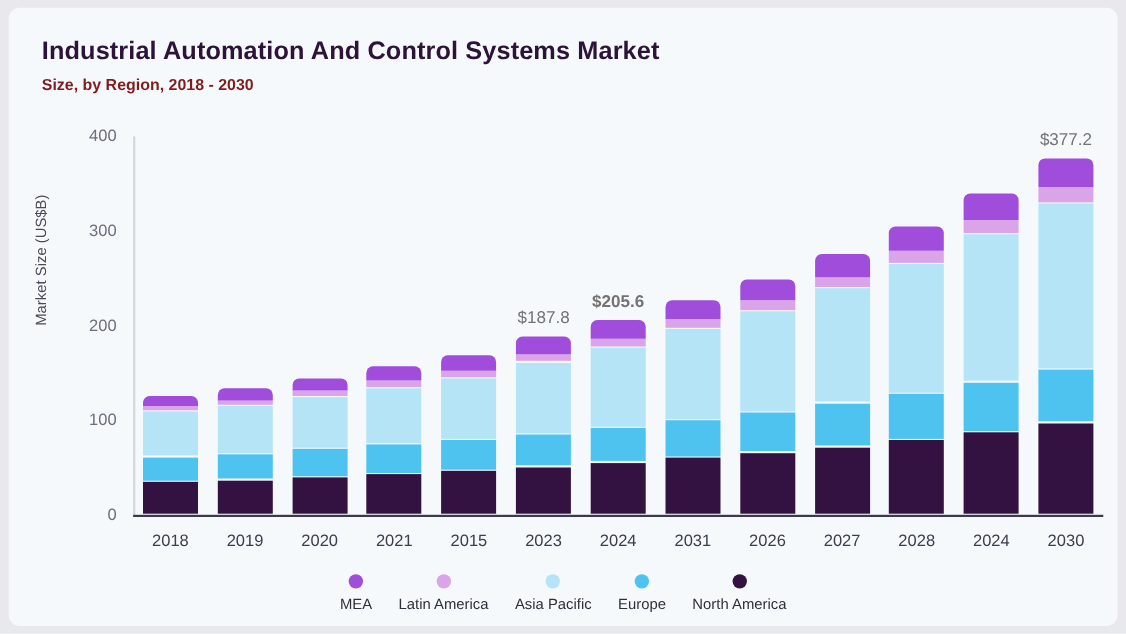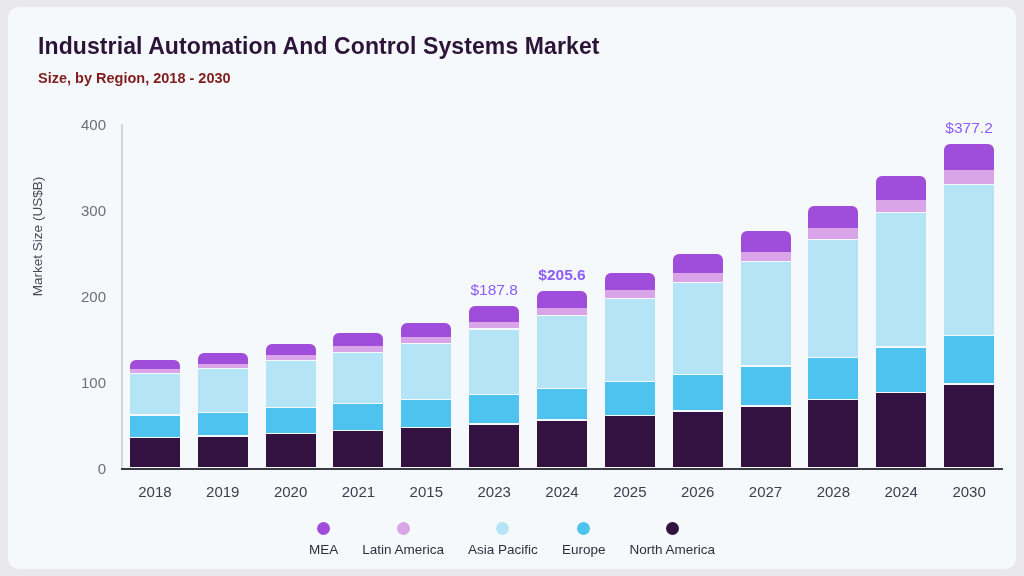--- a/index.html
+++ b/index.html
@@ -60,21 +60,21 @@
   #baseline { position:absolute; left:113px; top:461px; width:882px; height:1.8px; background:#3a3a48; }
   .xtick {
     position:absolute; top:476px; width:80px; text-align:center;
     font-size:15px; color:#3d3d4e;
   }
   .bar { position:absolute; width:50px; }
   .seg { position:absolute; left:0; width:50px; }
   .seg.top { border-top-left-radius:6px; border-top-right-radius:6px; }
   .dlabel {
     position:absolute; width:110px; text-align:center;
-    font-size:15.5px; color:#8b5cf6; font-weight:normal;
+    font-size:15.5px; color:#737373; font-weight:normal;
   }
   
   #legend {
     position:absolute; left:0; top:515px; width:1008px;
     display:flex; justify-content:center; align-items:center; gap:24px;
   }
   .leg-item { display:flex; align-items:center; gap:7px;flex-direction:column; }
   .leg-dot { width:13px; height:13px; border-radius:50%; }
   .leg-label { font-size:13.5px; color:#2f2f3c; white-space:nowrap; }
 </style>
@@ -197,21 +197,21 @@
       </div>
     <div id="baseline"></div>
     <div id="xticks-host">
         <div class="xtick" style="left: 106.923px;">2018</div>
         <div class="xtick" style="left: 174.769px;">2019</div>
         <div class="xtick" style="left: 242.615px;">2020</div>
         <div class="xtick" style="left: 310.462px;">2021</div>
         <div class="xtick" style="left: 378.308px;">2015</div>
         <div class="xtick" style="left: 446.154px;">2023</div>
         <div class="xtick" style="left: 514px;">2024</div>
-        <div class="xtick" style="left: 581.846px;">2025</div>
+        <div class="xtick" style="left: 581.846px;">2031</div>
         <div class="xtick" style="left: 649.692px;">2026</div>
         <div class="xtick" style="left: 717.538px;">2027</div>
         <div class="xtick" style="left: 785.385px;">2028</div>
         <div class="xtick" style="left: 853.231px;">2024</div>
         <div class="xtick" style="left: 921.077px;">2030</div>
       </div>
   </div>
 
   <div id="legend">
       <div class="leg-item">

